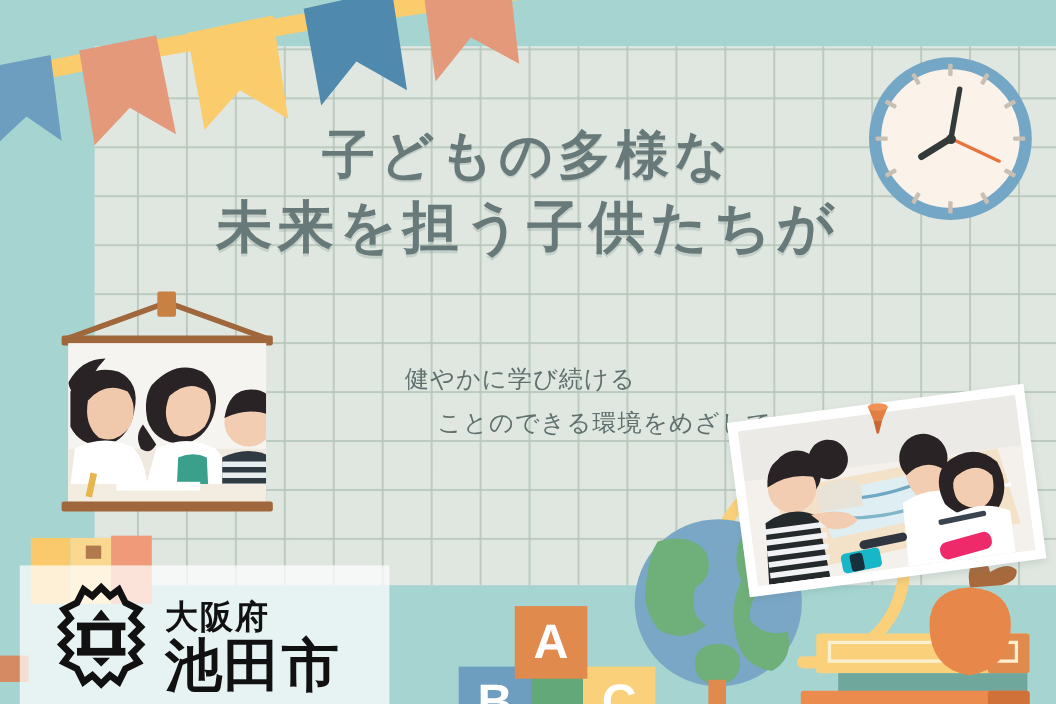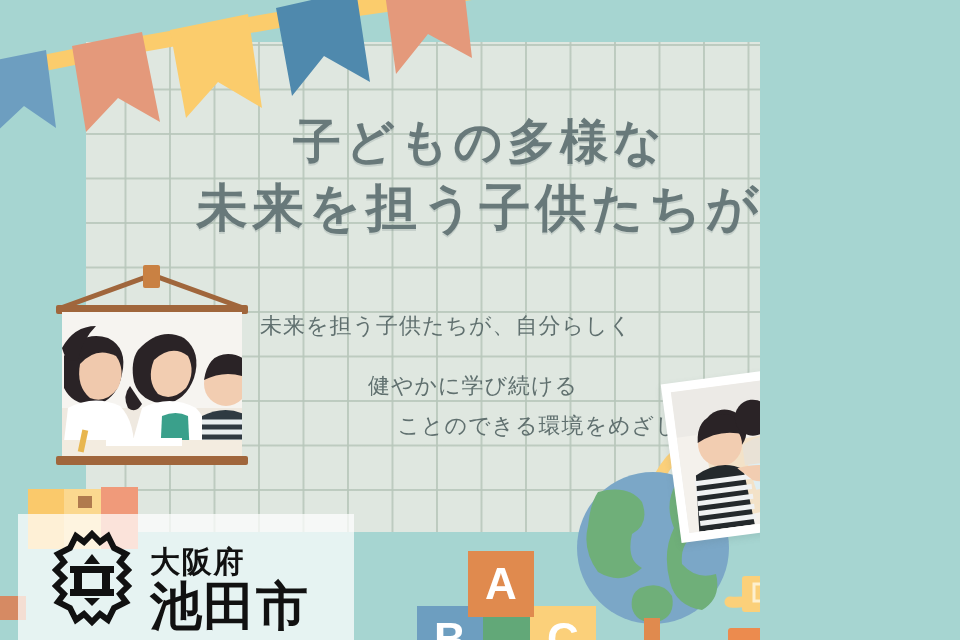--- a/index.html
+++ b/index.html
@@ -2,21 +2,21 @@
 <html><head>
 <meta charset="utf-8">
 <style>
   * { margin:0; padding:0; box-sizing:border-box; }
   html,body { width:960px; height:640px; overflow:hidden; }
   body {
     font-family:"Liberation Sans","DejaVu Sans",sans-serif;
     background:#a6d5d1;
     position:relative;
   }
-  #stage { position:absolute; inset:0; width:760px; height:640px; overflow:hidden; background:#a6d5d1; }
+  #stage { position:absolute; inset:0; width:960px; height:640px; overflow:hidden; background:#a6d5d1; }
 
   
   .board {
     position:absolute;
     left:86px; top:42px; width:874px; height:490px;
     background-color:#dfe7e0;
     background-image:
       linear-gradient(to right, rgba(183,198,186,.85) 1.6px, transparent 1.6px),
       linear-gradient(to bottom, rgba(183,198,186,.85) 1.6px, transparent 1.6px);
     background-size:44.5px 44.5px;
@@ -201,21 +201,20 @@
     <div class="hand second" style="transform:rotate(115deg)"></div>
     <div class="clock-pin"></div>
   </div>
 
   <div class="title-wrap">
     <div class="title-line l1">子どもの多様な</div>
     <div class="title-line l2">未来を担う子供たちが</div>
   </div>
 
   <div class="subtitle-wrap">
-    <div class="sub-line s1">未来を担う子供たちが、自分らしく</div>
     <div class="sub-line s2">健やかに学び続ける</div>
     <div class="sub-line s3">ことのできる環境をめざして</div>
   </div>
 
   <div class="hang-photo">
     <svg class="hang-string" viewBox="0 0 196 46">
       <path d="M 4,44 L 98,10 L 192,44" fill="none" stroke="#a0663c" stroke-width="5"></path>
     </svg>
     <div class="hang-clip"></div>
     <div class="hang-rail top"></div>

